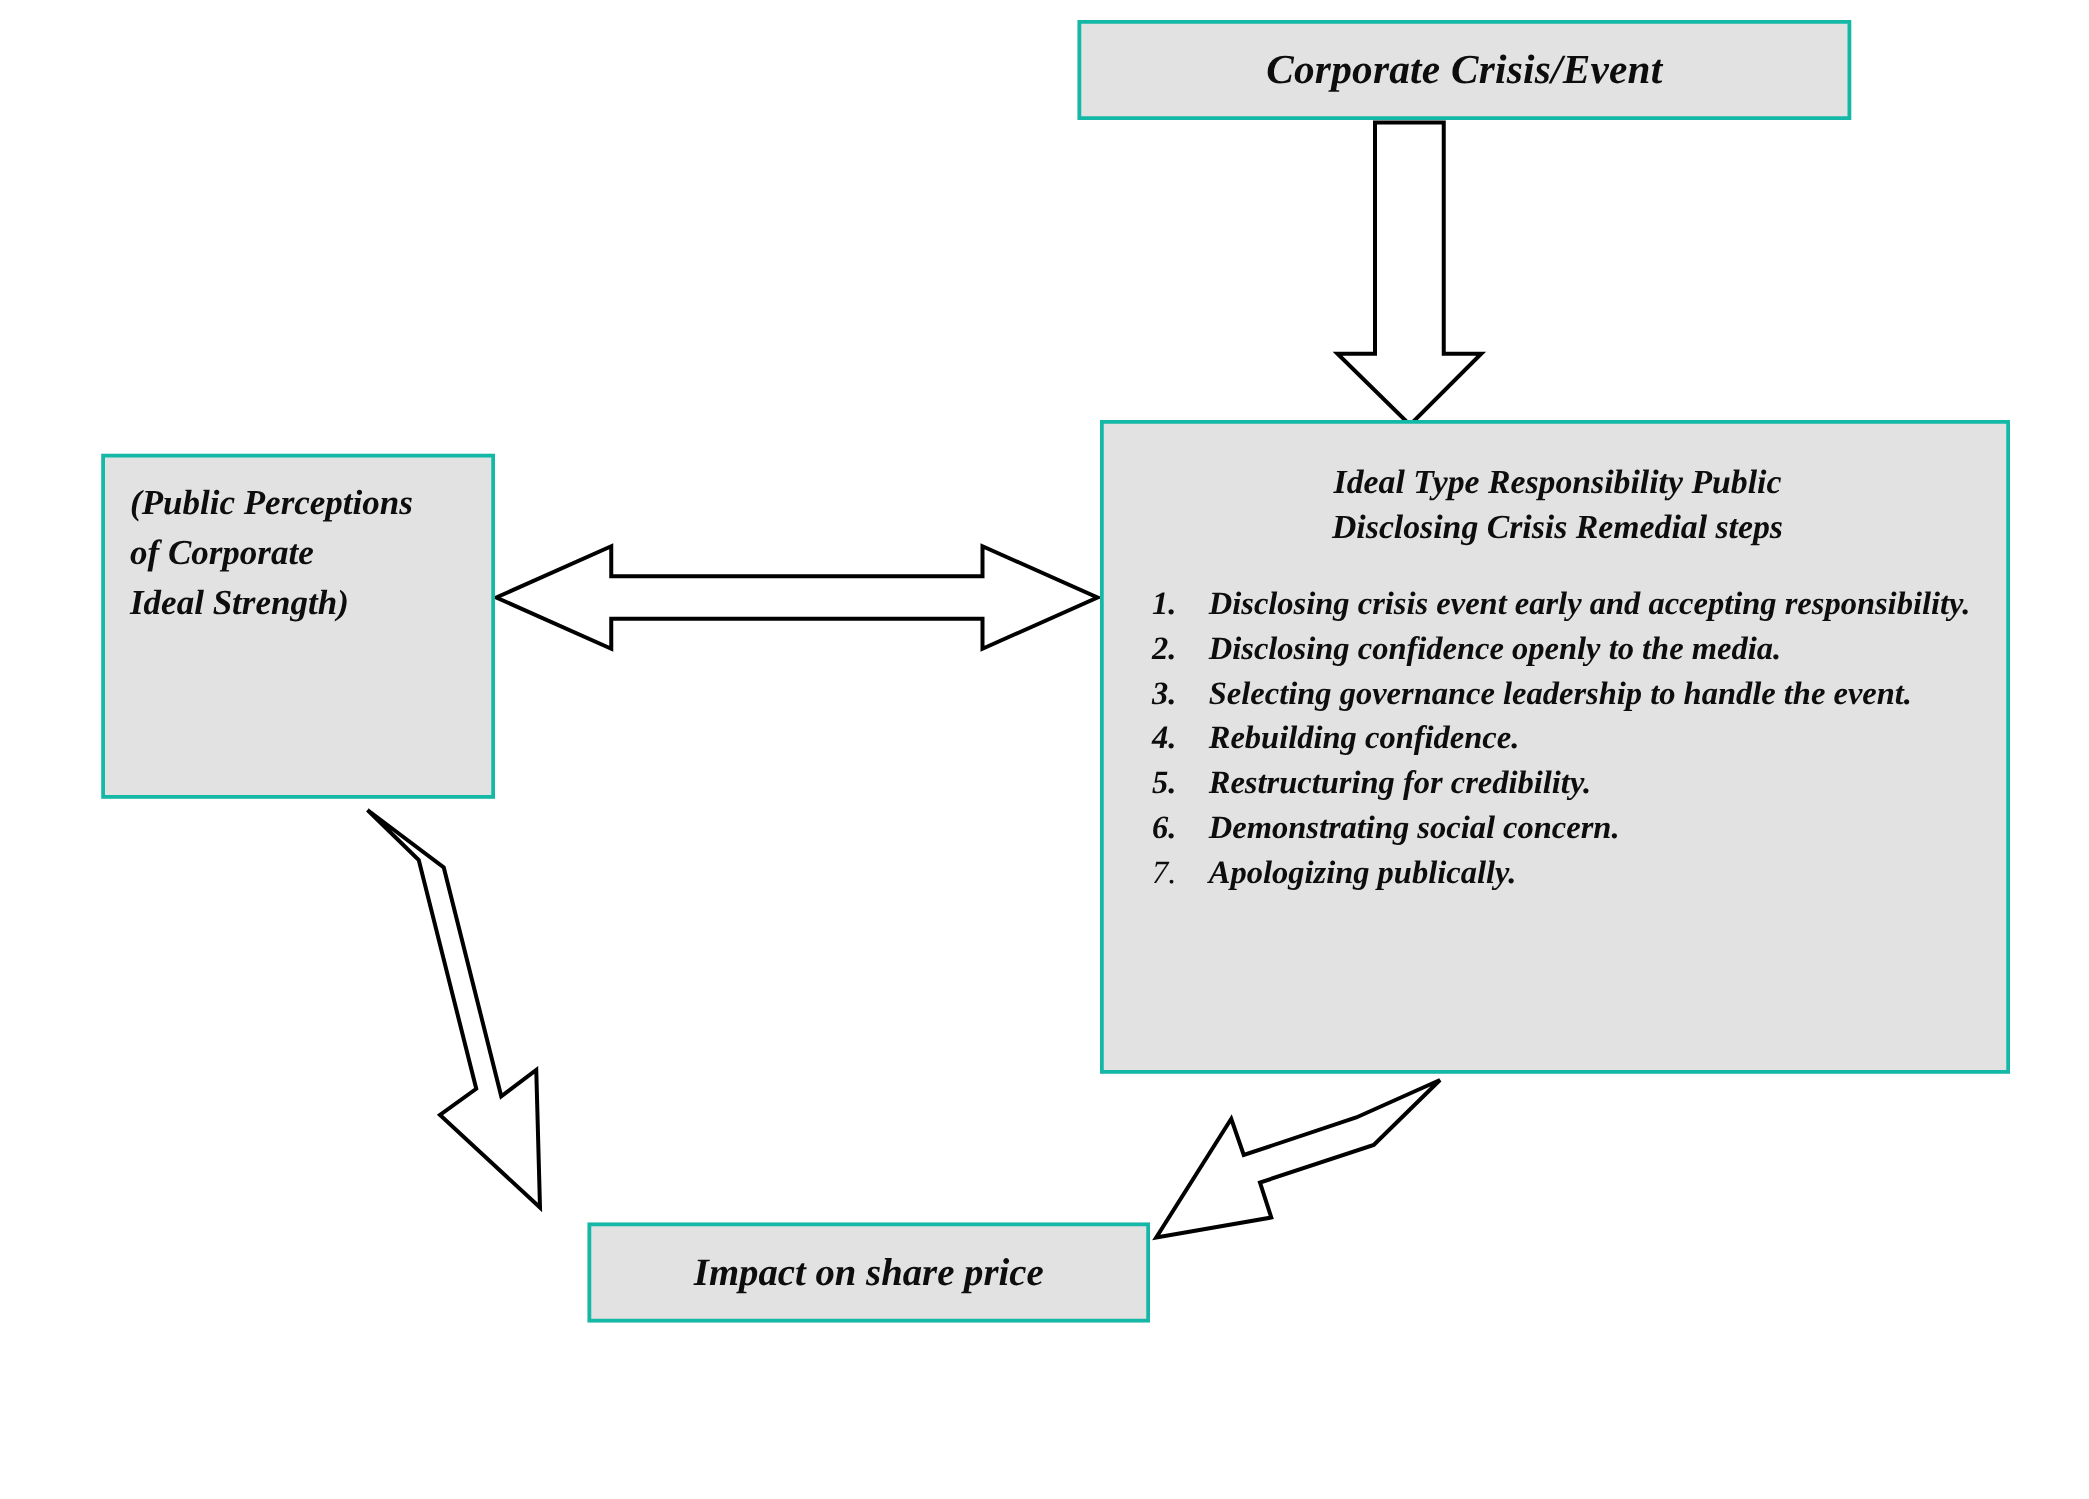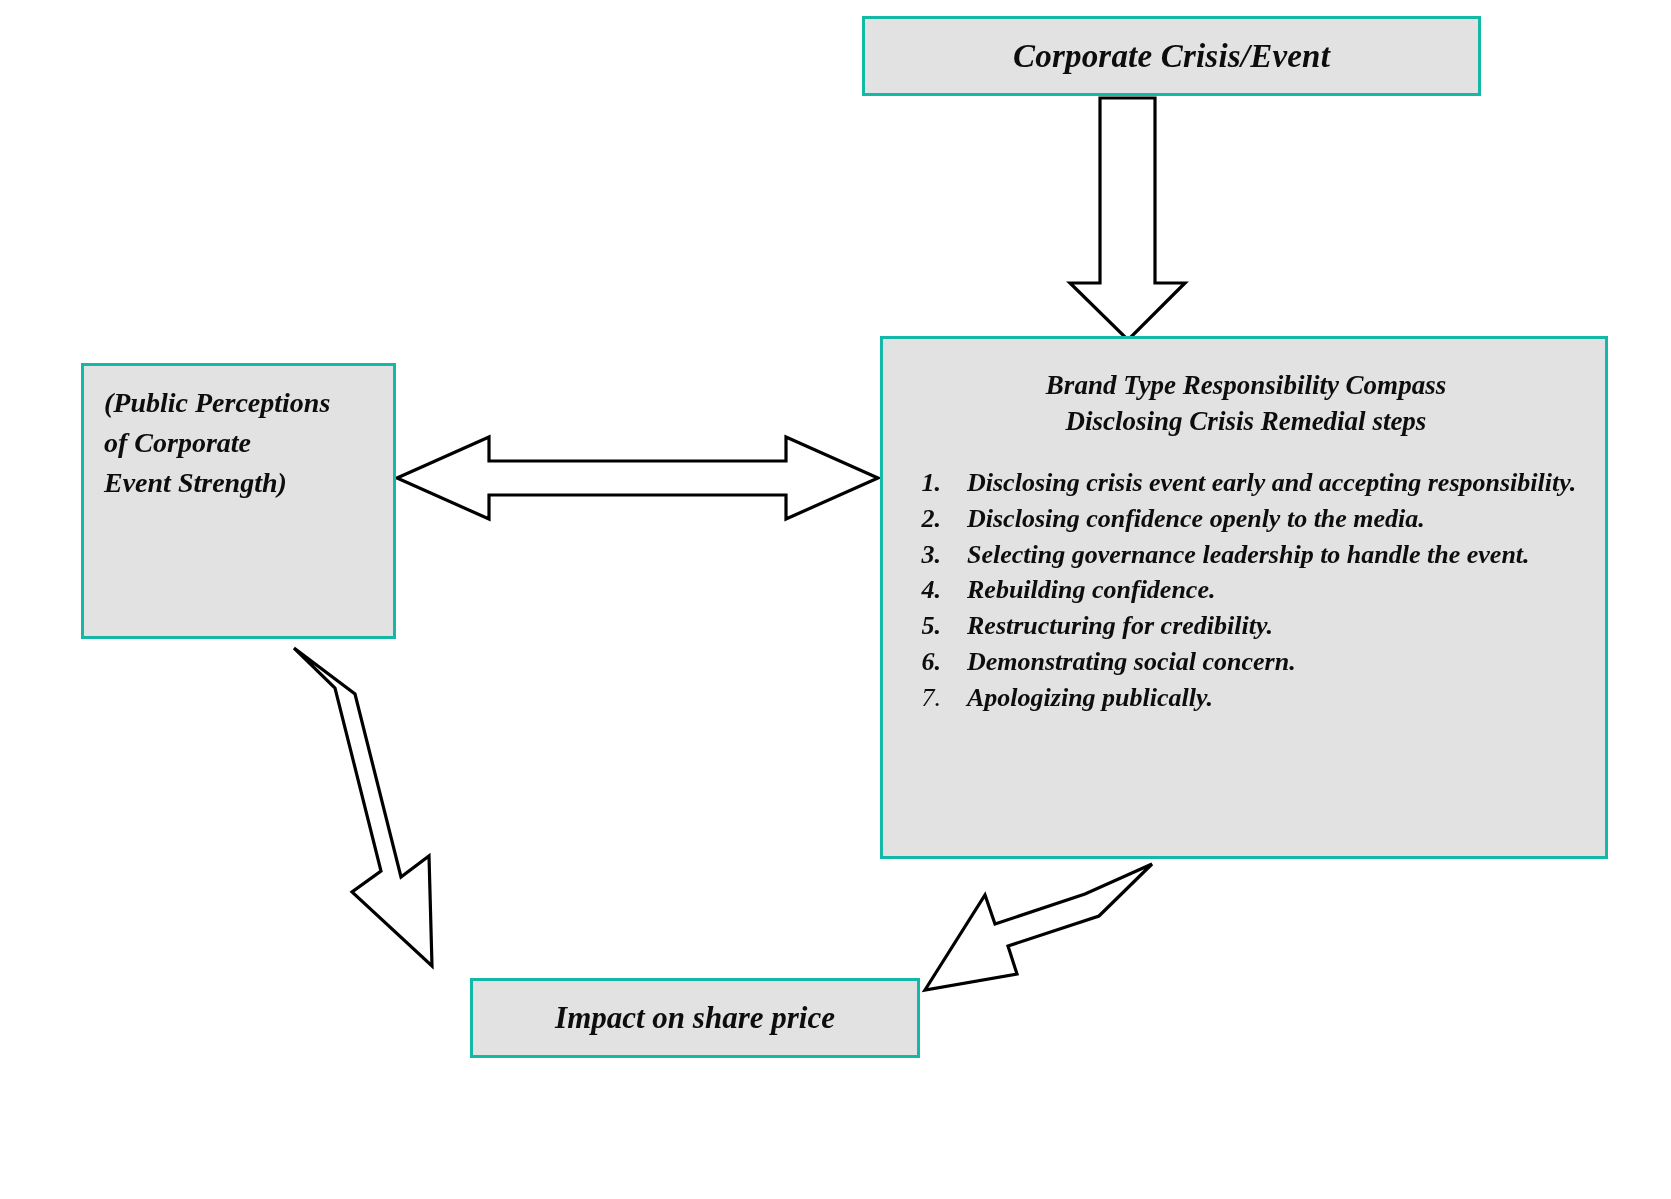--- a/index.html
+++ b/index.html
@@ -148,26 +148,26 @@
     <polygon points="1152,864 1099,916 1008,946 1017,974 925,990 985,895 995,924 1085,894"></polygon>
   </svg>
 
   <div class="box" id="box-crisis">
     <span class="box-text">Corporate Crisis/Event</span>
   </div>
 
   <div class="box" id="box-reputation">
     <span class="box-text">(Public Perceptions</span>
     <span class="box-text">of Corporate</span>
-    <span class="box-text">Event Strength)</span>
+    <span class="box-text">Ideal Strength)</span>
   </div>
 
   <div class="box" id="box-compass">
     <div id="compass-heading">
-      <span class="hl">Brand Type Responsibility Compass</span>
+      <span class="hl">Ideal Type Responsibility Public</span>
       <span class="hl">Disclosing Crisis Remedial steps</span>
     </div>
     <ol id="steps-list">
       <li>
         <span class="num">1.</span>
         <span class="txt">Disclosing crisis event early and accepting responsibility.</span>
       </li>
       <li>
         <span class="num">2.</span>
         <span class="txt">Disclosing confidence openly to the media.</span>

